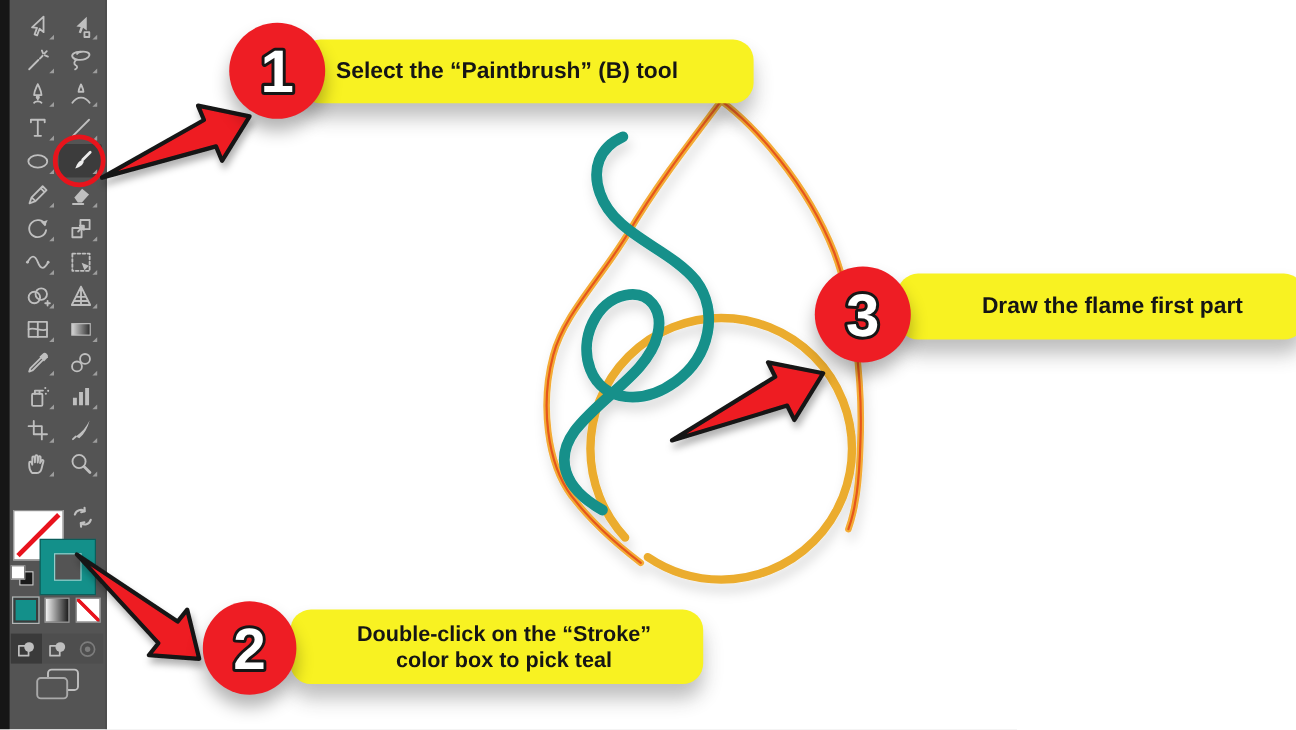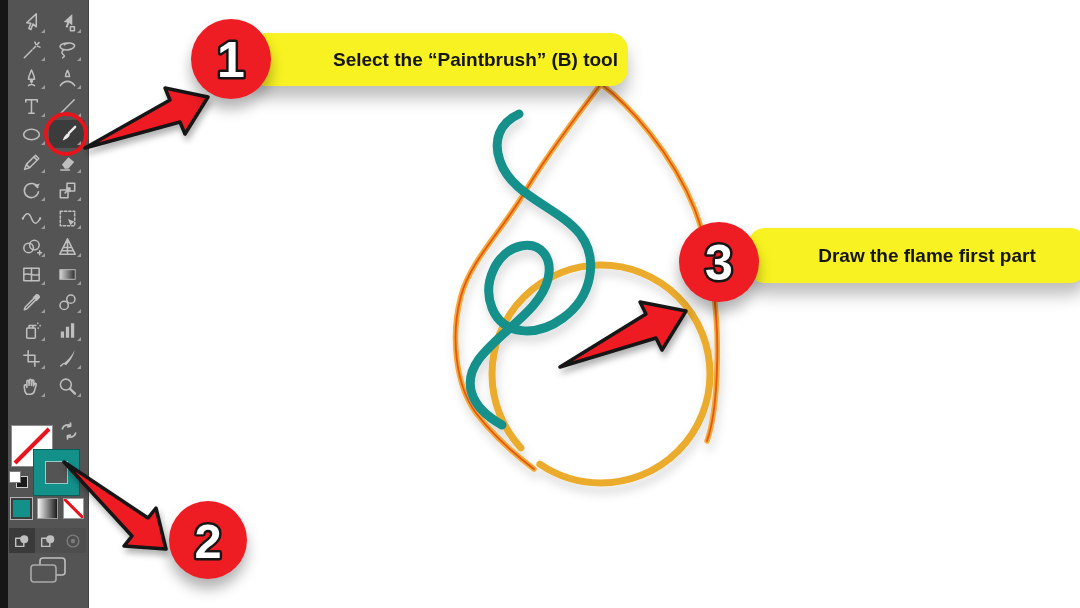--- a/index.html
+++ b/index.html
@@ -55,21 +55,21 @@
   .c-yellow{stroke:var(--flame-yellow,#ebac2d);stroke-width:7;fill:none;stroke-linecap:round;}
   .c-outer{stroke:#f3ab36;stroke-width:5.5;fill:none;stroke-linecap:round;}
   .c-core{stroke:var(--flame-core,#e5541b);stroke-width:1.8;fill:none;stroke-linecap:round;}
   .c-teal{stroke:var(--teal,#13908a);stroke-width:9;fill:none;stroke-linecap:round;}
   .arrow{fill:var(--badge-red,#ee1d24);stroke:#151515;stroke-width:3.5;stroke-linejoin:round;}
 
   
   .pill{position:absolute;z-index:3;background:var(--callout-yellow,#f8f222);border-radius:17px;
         display:flex;align-items:center;box-shadow:0 12px 16px rgba(40,40,40,.30);
         font-weight:700;color:#151515;white-space:pre-line;text-align:center;}
-  .pill-1{left:250px;top:33px;width:338px;height:53px;font-size:19px;padding:0 10px 0 30px;justify-content:flex-end;}
+  .pill-1{left:250px;top:33px;width:338px;height:53px;font-size:19px;padding:0 10px 0 30px;justify-content:flex-start;}
   .pill-2{left:242px;top:508px;width:316px;height:62px;font-size:18px;line-height:1.25;padding:0 8px 0 20px;justify-content:center;}
   .pill-3{left:748px;top:228px;width:308px;height:55px;font-size:19px;padding:0 6px 0 25px;justify-content:center;}
   .badge{position:absolute;z-index:4;border-radius:50%;background:var(--badge-red,#ee1d24);
          box-shadow:0 10px 14px rgba(0,0,0,.30);}
   .badge svg{width:100%;height:100%;display:block;}
   .badge-num{font-family:"Liberation Sans","DejaVu Sans",sans-serif;font-weight:700;font-size:50px;
              fill:#fff;stroke:#161616;stroke-width:5px;paint-order:stroke;stroke-linejoin:round;}
   .badge-1{left:191px;top:19px;width:80px;height:80px;}
   .badge-2{left:169px;top:501px;width:78px;height:78px;}
   .badge-3{left:679px;top:222px;width:80px;height:80px;}
@@ -324,20 +324,24 @@
     <g filter="url(#arrsh)">
       <polygon class="arrow" points="85,148 170,100 165,88 208,97 185,134 180,122"></polygon>
       <polygon class="arrow" points="64,462 148,518 156,508 166,549 124,546 132,536"></polygon>
       <polygon class="arrow" points="560,367 646,314 640,302 686,311 662,350 656,338"></polygon>
     </g>
   </svg>
 
   <div class="pill pill-1">
     <span>Select the “Paintbrush” (B) tool</span>
   </div>
+  <div class="pill pill-2">
+    <span>Double-click on the “Stroke”
+color box to pick teal</span>
+  </div>
   <div class="pill pill-3">
     <span>Draw the flame first part</span>
   </div>
 
   <div class="badge badge-1">
     <svg viewBox="0 0 80 80">
         <text class="badge-num" x="40" y="58" text-anchor="middle">1</text>
       </svg>
   </div>
   <div class="badge badge-2">

